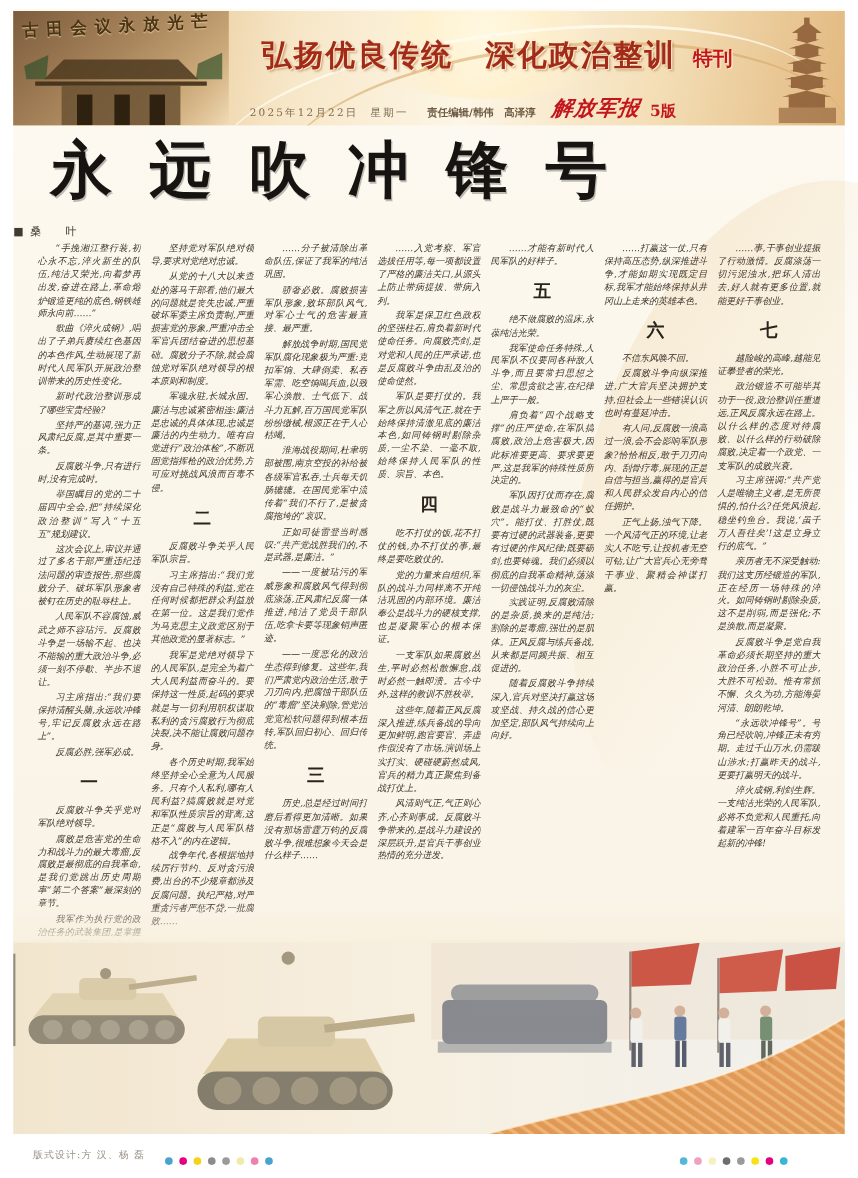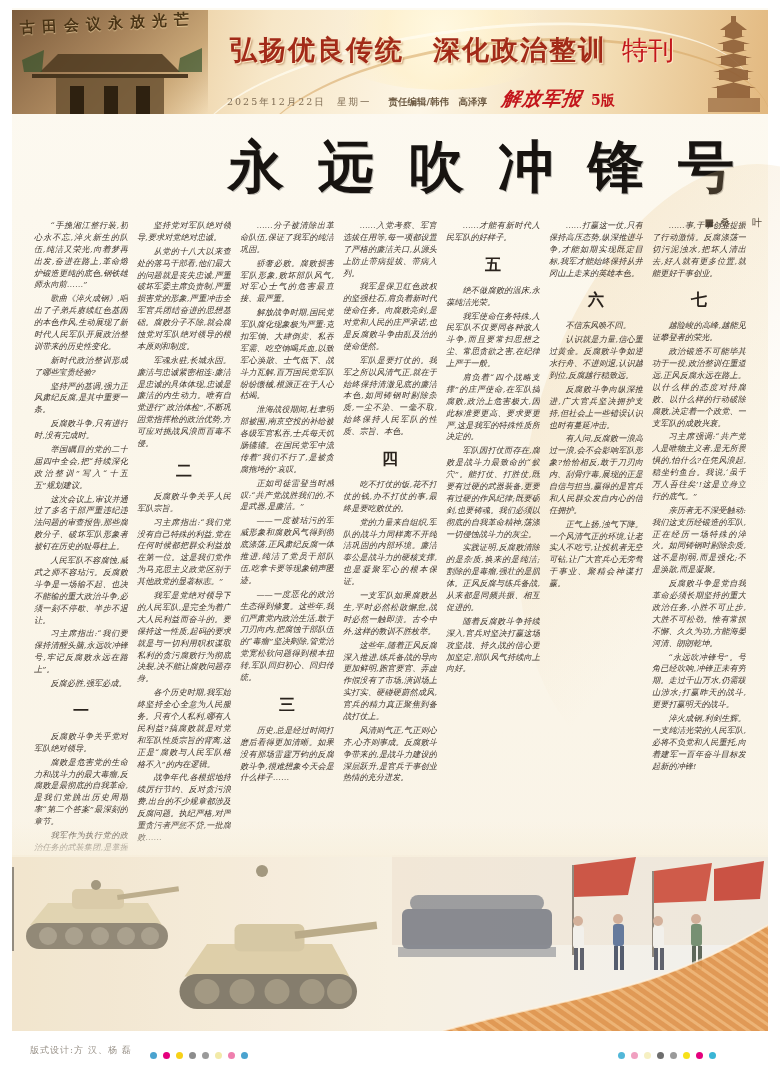--- a/index.html
+++ b/index.html
@@ -16,32 +16,32 @@
   .swoosh{position:absolute;border-radius:50%;border-top:3px solid rgba(255,252,240,.75);}
   .sw1{left:180px;top:18px;width:560px;height:180px;transform:rotate(-7deg);}
   .sw2{left:240px;top:30px;width:520px;height:200px;transform:rotate(-5deg);border-top-color:rgba(214,164,96,.55);}
   .gutian{position:absolute;left:0;top:0;width:196px;height:104px;overflow:hidden;
           background:linear-gradient(135deg,#7c5c3c 0%,#a9855c 45%,#caa878 75%,rgba(202,168,120,0) 100%);}
   .gutian-caption{position:absolute;left:8px;top:4px;width:185px;color:#4a3416;font-weight:bold;
           font-size:15px;letter-spacing:7px;text-shadow:0 1px 1px rgba(255,230,180,.6);transform:rotate(-3deg);white-space:nowrap;}
   .banner{position:absolute;left:205px;top:22px;width:470px;text-align:center;white-space:nowrap;}
   .banner-title{display:inline-block;font-size:27px;font-weight:bold;color:#a22a18;
           text-shadow:1px 1px 0 #ffe9c9,2px 2px 2px rgba(140,70,20,.45);letter-spacing:2px;}
-  .special-tag{display:inline-block;font-size:26px;font-weight:normal;color:#c3161c;margin-left:10px;
+  .special-tag{display:inline-block;font-size:18px;font-weight:bold;color:#c3161c;margin-left:10px;
           text-shadow:1px 1px 0 #ffe9c9;}
   .dateline{position:absolute;left:215px;top:76px;width:480px;white-space:nowrap;font-size:9.5px;color:#7e6b52;}
   .dateline .date{letter-spacing:2px;}
   .dateline .editors{margin-left:14px;font-weight:bold;color:#6d5a42;}
   .logo{display:inline-block;margin-left:12px;color:#c3161c;font-weight:bold;font-style:italic;
         font-size:19px;letter-spacing:1px;transform:skewX(-8deg);}
   .page-no{display:inline-block;margin-left:6px;color:#c3161c;font-weight:bold;font-size:14px;}
   .pagoda{position:absolute;right:2px;top:2px;}
 
   
-  .headline-wrap{position:absolute;left:0;top:122px;right:0;text-align:right;}
+  .headline-wrap{position:absolute;left:0;top:110px;right:0;text-align:left;}
   .headline{font-size:56px;font-weight:bold;color:#171310;letter-spacing:34px;text-indent:34px;
             font-family:"DejaVu Serif",serif;text-shadow:1px 1px 0 rgba(0,0,0,.25);}
   .byline{margin-top:10px;font-size:10px;color:#413a33;letter-spacing:6px;}
 
   
   .columns{position:absolute;left:22px;right:22px;top:212px;height:646px;display:flex;gap:9px;overflow:hidden;}
   .col{flex:1 1 0;overflow:hidden;}
   .para{margin:0 0 2px 0;text-indent:2em;text-align:justify;font-size:8.2px;line-height:1.45;
         color:#3c332c;word-break:break-all;font-style:italic;}
   .sec-head{text-align:center;font-size:16px;font-weight:bold;color:#2a231d;margin:11px 0 9px 0;}
@@ -182,21 +182,20 @@
           <p class="para">我军使命任务特殊,人民军队不仅要同各种敌人斗争,而且要常扫思想之尘、常思贪欲之害,在纪律上严于一般。</p>
           <p class="para">肩负着“四个战略支撑”的庄严使命,在军队搞腐败,政治上危害极大,因此标准要更高、要求要更严,这是我军的特殊性质所决定的。</p>
           <p class="para">军队因打仗而存在,腐败是战斗力最致命的“蚁穴”。能打仗、打胜仗,既要有过硬的武器装备,更要有过硬的作风纪律;既要砺剑,也要铸魂。我们必须以彻底的自我革命精神,荡涤一切侵蚀战斗力的灰尘。</p>
           <p class="para">实践证明,反腐败清除的是杂质,换来的是纯洁;割除的是毒瘤,强壮的是肌体。正风反腐与练兵备战,从来都是同频共振、相互促进的。</p>
           <p class="para">随着反腐败斗争持续深入,官兵对坚决打赢这场攻坚战、持久战的信心更加坚定,部队风气持续向上向好。</p>
         </div>
         <div class="col">
           <p class="para">……打赢这一仗,只有保持高压态势,纵深推进斗争,才能如期实现既定目标,我军才能始终保持从井冈山上走来的英雄本色。</p>
           <div class="sec-head">六</div>
           <p class="para">不信东风唤不回。</p>
-          <p class="para">认识就是力量,信心重过黄金。反腐败斗争如逆水行舟、不进则退,认识越到位,反腐越行稳致远。</p>
           <p class="para">反腐败斗争向纵深推进,广大官兵坚决拥护支持,但社会上一些错误认识也时有蔓延冲击。</p>
           <p class="para">有人问,反腐败一浪高过一浪,会不会影响军队形象?恰恰相反,敢于刀刃向内、刮骨疗毒,展现的正是自信与担当,赢得的是官兵和人民群众发自内心的信任拥护。</p>
           <p class="para">正气上扬,浊气下降。一个风清气正的环境,让老实人不吃亏,让投机者无空可钻,让广大官兵心无旁骛干事业、聚精会神谋打赢。</p>
         </div>
         <div class="col">
           <p class="para">……事,干事创业提振了行动激情。反腐涤荡一切污泥浊水,把坏人清出去,好人就有更多位置,就能更好干事创业。</p>
           <div class="sec-head">七</div>
           <p class="para">越险峻的高峰,越能见证攀登者的荣光。</p>
           <p class="para">政治锻造不可能毕其功于一役,政治整训任重道远,正风反腐永远在路上。以什么样的态度对待腐败、以什么样的行动破除腐败,决定着一个政党、一支军队的成败兴衰。</p>
           <p class="para">习主席强调:“共产党人是唯物主义者,是无所畏惧的,怕什么?任凭风浪起,稳坐钓鱼台。我说,‘虽千万人吾往矣’!这是立身立行的底气。”</p>

